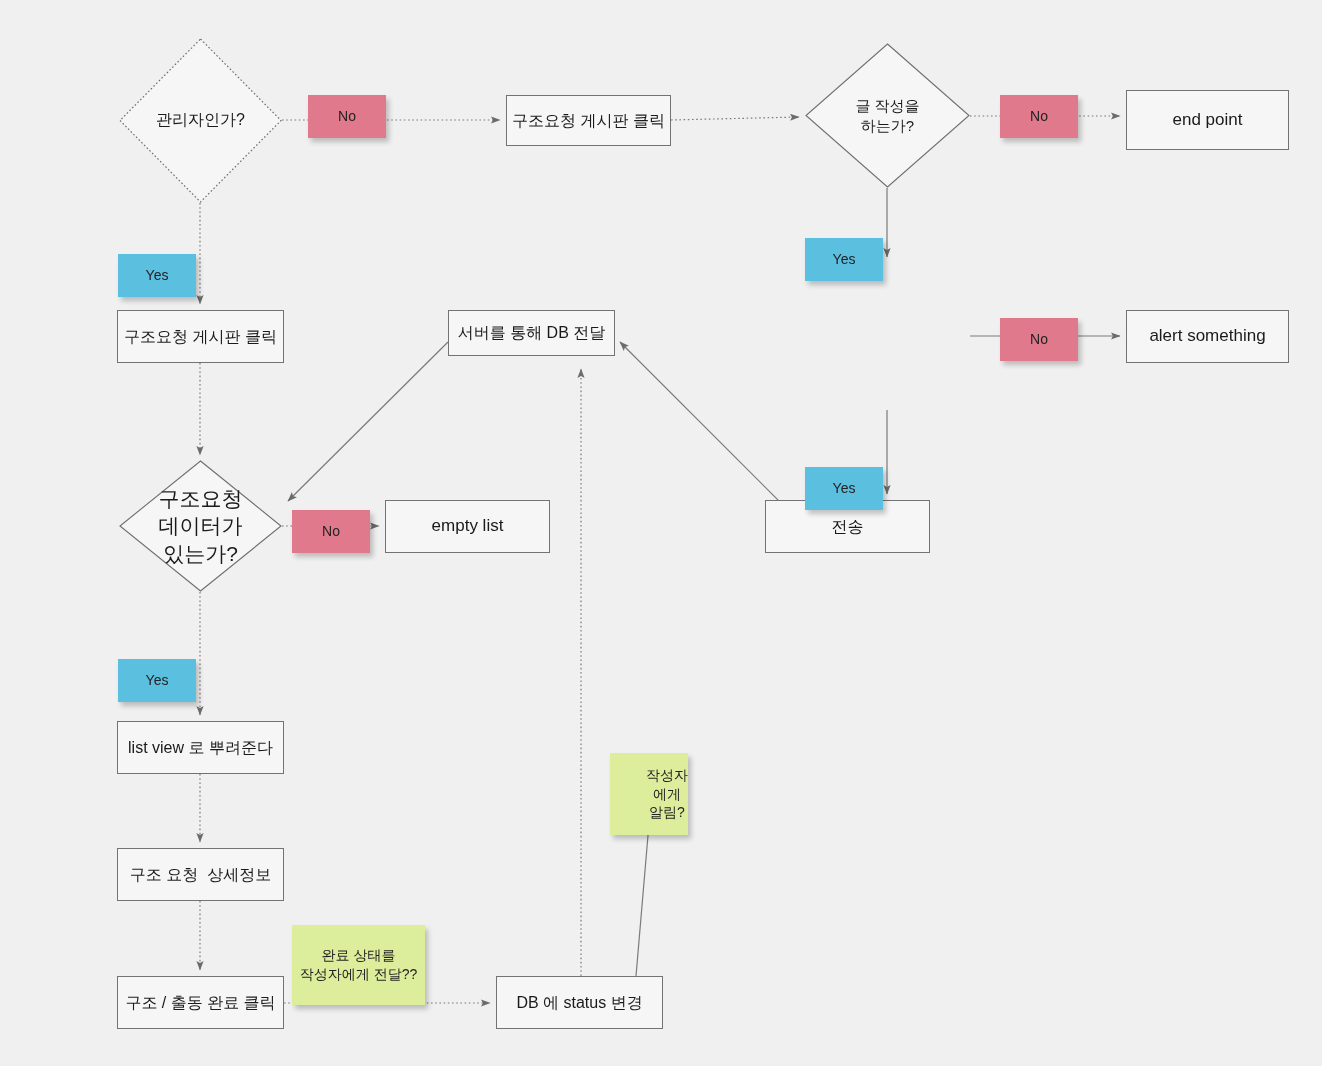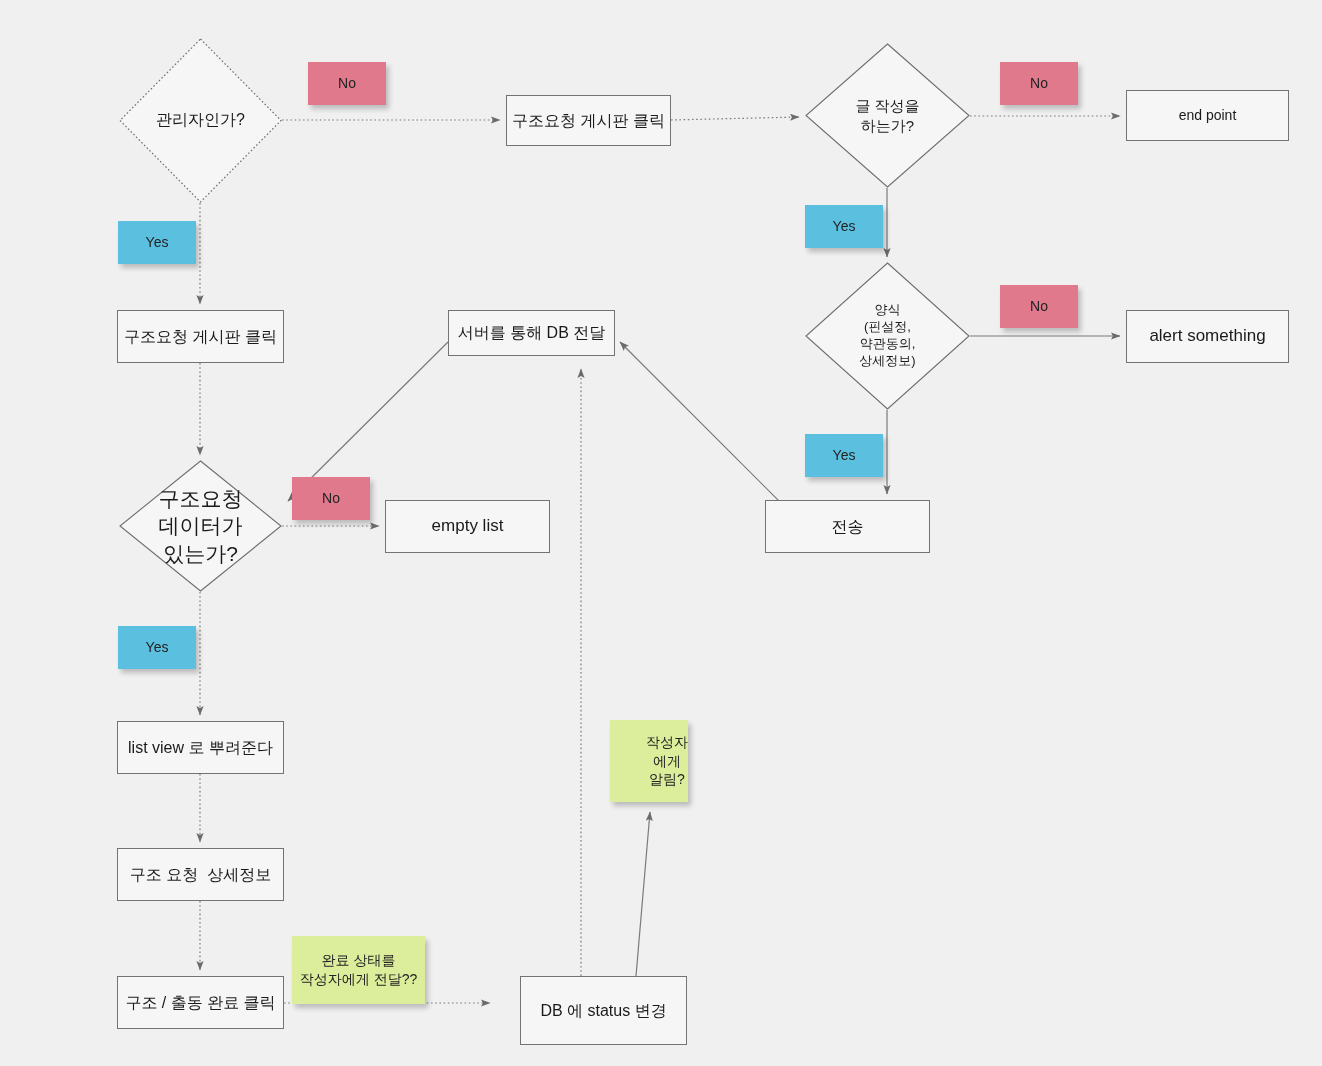--- a/index.html
+++ b/index.html
@@ -69,20 +69,21 @@
     display: flex;
     align-items: center;
     justify-content: center;
     text-align: center;
     color: #232323;
     font-size: 14px;
     line-height: 1.35;
     white-space: pre-line;
     box-shadow: 3px 4px 5px rgba(0,0,0,0.22);
     border: none;
+    margin-top: 33px;
   }
   .sticky.no   { background: #e0798c; }
   .sticky.yes  { background: #5bbfdf; }
   .sticky.note { background: #dcee9b; }
 </style>
 </head>
 <body>
 
 <div id="canvas">
 
@@ -138,31 +139,22 @@
   <div class="node box" style="left:506px; top:95px; width:165px; height:51px; font-size:16px;">구조요청 게시판 클릭</div>
 
   <div class="diamond-wrap" style="left:805px; top:43px; width:165px; height:145px;">
     <svg class="dshape" viewBox="0 0 165 145" preserveAspectRatio="none">
       <polygon points="82.5,1 164,72.5 82.5,144 1,72.5" fill="#f6f6f6" stroke="#6e6e6e" stroke-width="1.1"></polygon>
     </svg>
     <div class="diamond-label" style="font-size:15px;">글 작성을
 하는가?</div>
   </div>
 
-  <div class="node box" style="left:1126px; top:90px; width:163px; height:51px; font-size:14px;">end point</div>
-
-  <div class="diamond-wrap" style="left:805px; top:262px; width:165px; height:148px;">
-    <svg class="dshape" viewBox="0 0 165 148" preserveAspectRatio="none">
-      <polygon points="82.5,1 164,74 82.5,147 1,74" fill="#f6f6f6" stroke="#6e6e6e" stroke-width="1.1"></polygon>
-    </svg>
-    <div class="diamond-label" style="font-size:13px;">양식
-(핀설정,
-약관동의,
-상세정보)</div>
-  </div>
+  <div class="node box" style="left:1126px; top:90px; width:163px; height:60px; font-size:17px;">end point</div>
+
 
   <div class="node box" style="left:1126px; top:310px; width:163px; height:53px; font-size:17px;">alert something</div>
 
   <div class="node box" style="left:765px; top:500px; width:165px; height:53px; font-size:16px;">전송</div>
 
   <div class="node box" style="left:117px; top:310px; width:167px; height:53px; font-size:16px;">구조요청 게시판 클릭</div>
 
   <div class="node box" style="left:448px; top:310px; width:167px; height:46px; font-size:16px;">서버를 통해 DB 전달</div>
 
   <div class="diamond-wrap" style="left:119px; top:460px; width:163px; height:132px;">
@@ -175,37 +167,37 @@
   </div>
 
   <div class="node box" style="left:117px; top:721px; width:167px; height:53px; font-size:16px;">list view 로 뿌려준다</div>
 
   <div class="node box" style="left:385px; top:500px; width:165px; height:53px; font-size:17px;">empty list</div>
 
   <div class="node box" style="left:117px; top:848px; width:167px; height:53px; font-size:16px;">구조 요청  상세정보</div>
 
   <div class="node box" style="left:117px; top:976px; width:167px; height:53px; font-size:16px;">구조 / 출동 완료 클릭</div>
 
-  <div class="node box" style="left:496px; top:976px; width:167px; height:69px; font-size:16px;margin-left:24px;">DB 에 status 변경</div>
+  <div class="node box" style="left:496px; top:976px; width:167px; height:53px; font-size:16px;">DB 에 status 변경</div>
 
   <div class="sticky no" style="left:308px; top:62px; width:78px; height:43px;">No</div>
 
   <div class="sticky no" style="left:1000px; top:62px; width:78px; height:43px;">No</div>
 
   <div class="sticky yes" style="left:118px; top:221px; width:78px; height:43px;">Yes</div>
 
   <div class="sticky yes" style="left:805px; top:205px; width:78px; height:43px;">Yes</div>
 
   <div class="sticky no" style="left:1000px; top:285px; width:78px; height:43px;">No</div>
 
   <div class="sticky yes" style="left:805px; top:434px; width:78px; height:43px;">Yes</div>
 
   <div class="sticky no" style="left:292px; top:477px; width:78px; height:43px;">No</div>
 
   <div class="sticky yes" style="left:118px; top:626px; width:78px; height:43px;">Yes</div>
 
   <div class="sticky note" style="left:610px; top:720px; width:78px; height:82px;padding-left:36px;">작성자에게
 알림?</div>
 
-  <div class="sticky note" style="left:292px; top:936px; width:133px; height:68px;">완료 상태를
+  <div class="sticky note" style="left:292px; top:892px; width:133px; height:80px;">완료 상태를
 작성자에게 전달??</div>
 
 </div>
 
 </body></html>

